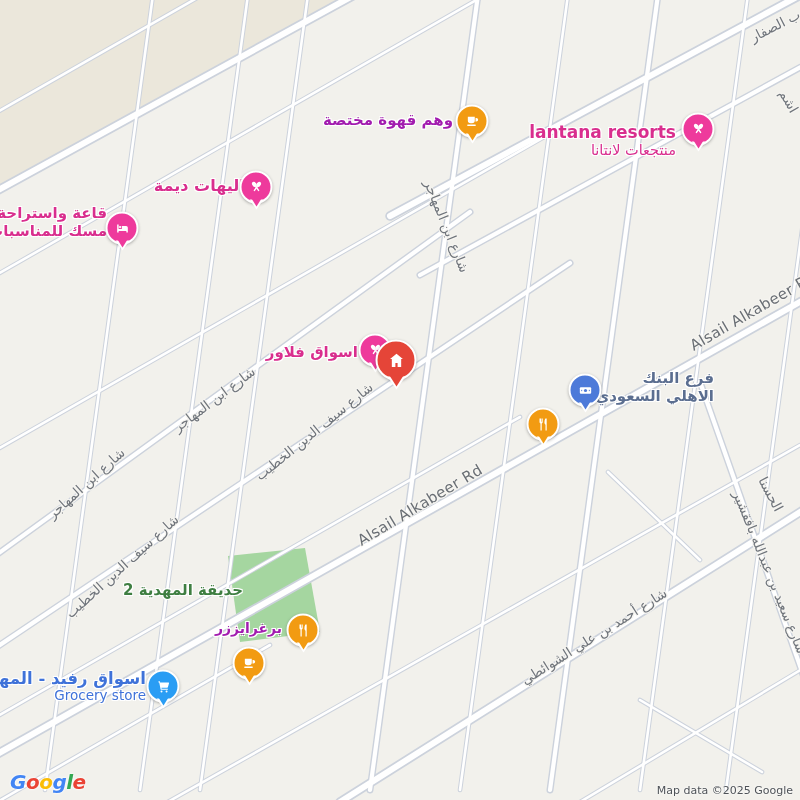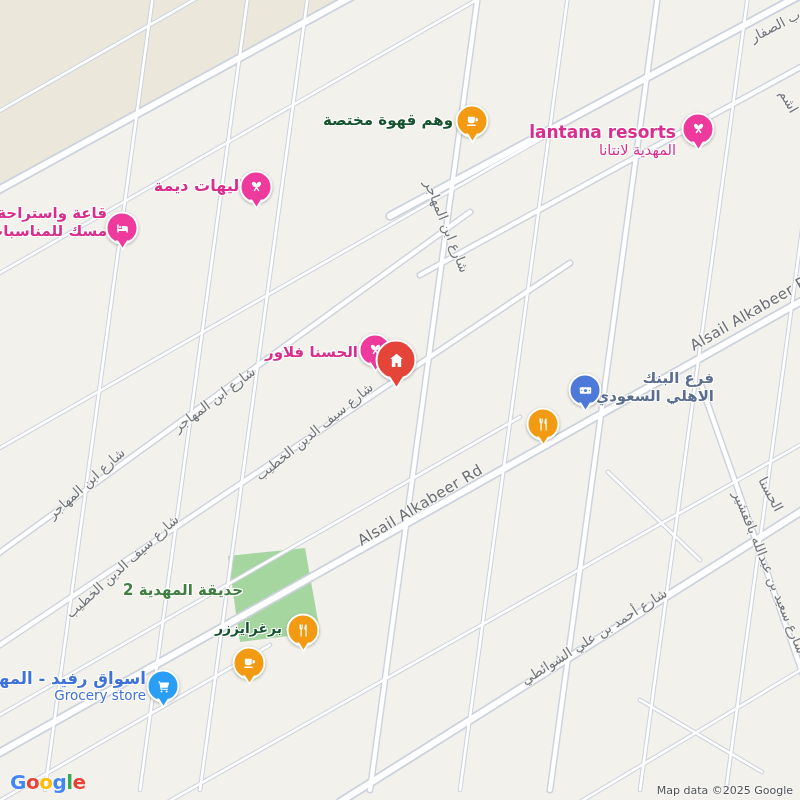--- a/index.html
+++ b/index.html
@@ -13,21 +13,21 @@
     text-shadow:-1px -1px 0 #f6f5f1,1px -1px 0 #f6f5f1,-1px 1px 0 #f6f5f1,1px 1px 0 #f6f5f1,0 0 2px #f6f5f1;}
   .rlabel.en{font-size:15px;letter-spacing:.4px;color:#696e74;}
 
   
   .poilabel{position:absolute;white-space:nowrap;line-height:1.18;
     text-shadow:-1px -1px 0 #fff,1px -1px 0 #fff,-1px 1px 0 #fff,1px 1px 0 #fff,0 0 2px #fff;}
   .poilabel .l1{font-weight:700;}
   .poilabel .sub{font-weight:400;}
   .ta-r{text-align:right;}
   .pink-t{color:#d92e8e;}
-  .orange-t{color:#14532d;}
+  .orange-t{color:#a21caf;}
   .green-t{color:#3e7e41;}
   .bank-t{color:#5b6e90;}
   .blue-t{color:#3f72d9;}
   .gray-t{color:#757575;}
 
   
   .pin{position:absolute;width:29px;height:29px;border-radius:50%;border:2px solid #fff;
     display:flex;align-items:center;justify-content:center;
     box-shadow:0 1px 3px rgba(60,60,60,.4);transform:translate(-50%,-50%);z-index:5;}
   .pin::before{content:"";position:absolute;top:100%;left:50%;transform:translateX(-50%);
@@ -39,21 +39,21 @@
   .pin.orange{background:#f29b12;color:#f29b12;}
   .pin.bankblue{background:#4d7ad9;color:#4d7ad9;}
   .pin.cartblue{background:#2a9df4;color:#2a9df4;}
   .pin.red{background:#e54538;color:#e54538;width:37px;height:37px;border-width:2.5px;z-index:6;}
   .pin.red svg{width:22px;height:22px;}
   .pin.red::after{border-width:7px;border-top-width:11px;margin-top:-3px;}
   .pin.red::before{border-width:9px;border-top-width:13px;margin-top:-2px;}
 
   
   .glogo{position:absolute;left:10px;bottom:6px;font-size:20px;font-weight:700;letter-spacing:-.5px;
-    text-shadow:0 0 2px #fff,0 0 3px #fff;z-index:9;}
+    text-shadow:0 0 2px #fff,0 0 3px #fff;z-index:9;font-style:italic;}
   .attribution{position:absolute;right:7px;bottom:3px;font-size:11px;color:#4e5257;
     text-shadow:0 0 2px #fff,0 0 3px #fff;z-index:9;margin-top:44px;}
 </style>
 </head>
 <body>
 
 <div class="map">
 
   <svg class="roadnet" width="800" height="800" viewBox="0 0 800 800">
     <polygon points="0,0 348,0 0,190" fill="#ebe7db"></polygon>
@@ -122,34 +122,34 @@
   <div class="rlabel" dir="rtl" style="left:314px;top:431px;--r:-39deg">شارع سيف الدين الخطيب</div>
   <div class="rlabel" dir="rtl" style="left:122px;top:566px;--r:-42deg">شارع سيف الدين الخطيب</div>
   <div class="rlabel" dir="rtl" style="left:594px;top:636px;--r:-32deg">شارع أحمد بن علي الشوائطي</div>
   <div class="rlabel" dir="rtl" style="left:771px;top:494px;--r:62deg">الحسنا</div>
   <div class="rlabel" dir="rtl" style="left:770px;top:572px;--r:68deg">شارع سعيد بن عبدالله بافقشير</div>
   <div class="rlabel" dir="rtl" style="left:778px;top:24px;--r:-27deg">وب الصفار</div>
   <div class="rlabel" dir="rtl" style="left:789px;top:101px;--r:60deg">اشم</div>
 
   <div class="poilabel ta-r pink-t" style="right:124px;top:122px">
     <div class="l1" style="font-size:17px">lantana resorts</div>
-    <div class="sub" dir="rtl" style="font-size:14.5px">المهدية لانتانا</div>
+    <div class="sub" dir="rtl" style="font-size:14.5px">منتجعات لانتانا</div>
   </div>
   <div class="poilabel ta-r orange-t" dir="rtl" style="right:347px;top:112px">
     <div class="l1" style="font-size:15px">وهم قهوة مختصة</div>
   </div>
   <div class="poilabel ta-r pink-t" dir="rtl" style="right:539px;top:177px">
     <div class="l1" style="font-size:16px">شاليهات ديمة</div>
   </div>
   <div class="poilabel ta-r pink-t" dir="rtl" style="right:693px;top:205px">
     <div class="l1" style="font-size:15px">قاعة واستراحة</div>
     <div class="l1" style="font-size:15px">مسك للمناسبات</div>
   </div>
   <div class="poilabel ta-r pink-t" dir="rtl" style="right:442px;top:344px">
-    <div class="l1" style="font-size:15px">الحسنا فلاور</div>
+    <div class="l1" style="font-size:15px">اسواق فلاور</div>
   </div>
   <div class="poilabel bank-t" dir="rtl" style="left:598px;top:370px;width:116px;">
     <div class="l1" style="font-size:15px">فرع البنك</div>
     <div class="l1" style="font-size:15px">الاهلي السعودي</div>
   </div>
   <div class="poilabel ta-r green-t" dir="rtl" style="right:557px;top:582px">
     <div class="l1" style="font-size:15px">حديقة المهدية 2</div>
   </div>
   <div class="poilabel ta-r orange-t" dir="rtl" style="right:518px;top:620px">
     <div class="l1" style="font-size:14px">برغرايززر</div>

